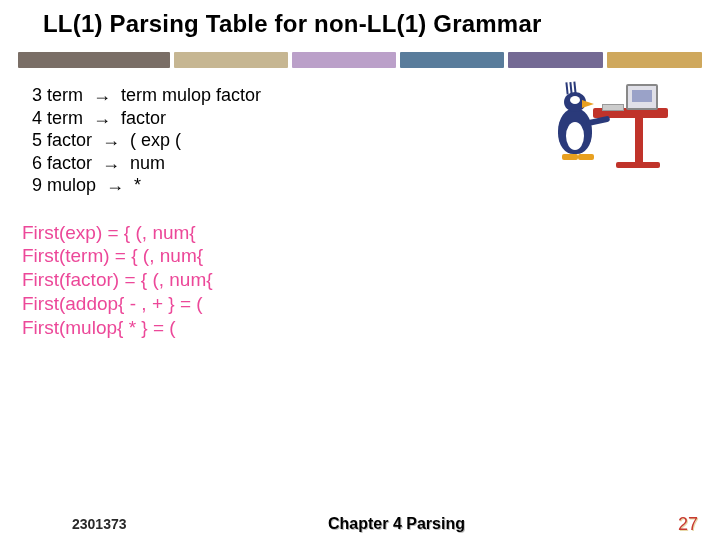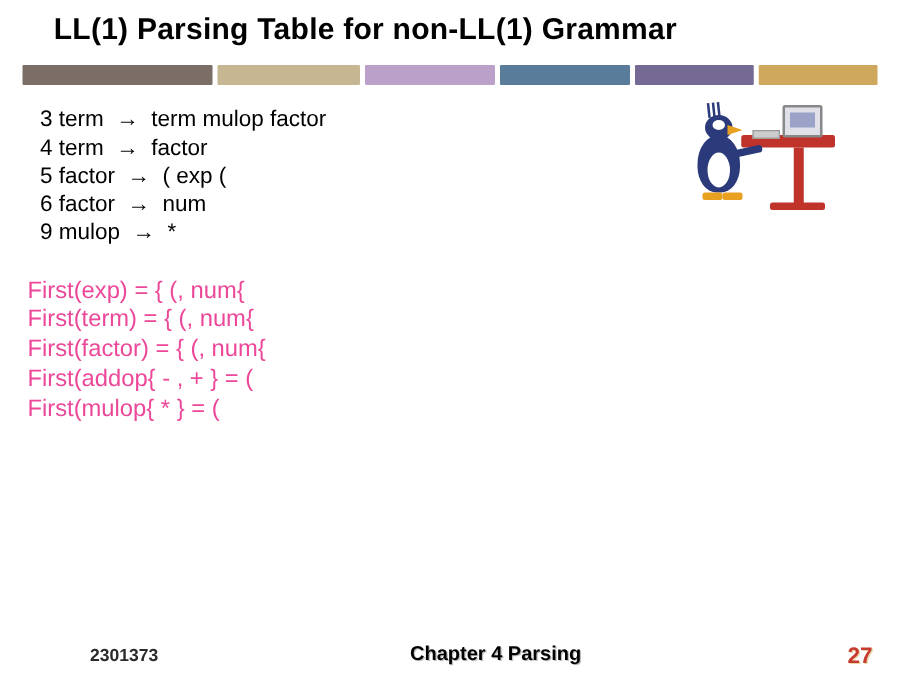--- a/index.html
+++ b/index.html
@@ -79,21 +79,21 @@
     transform: translateX(-50%);
     font-weight: 900;
     color: #000;
     text-shadow: 1px 1px 0 #c0c0c0;
     font-size: 16px;
     padding-left: 25px;
   }
   .footer-right {
     position: absolute;
     right: 22px;
-    font-weight: 700;
+    font-weight: 400;
     color: #c73a2f;
     font-size: 18px;
     text-shadow: 1px 1px 0 #e8d8a8;
   }
 
   .illustration {
     position: absolute;
     top: 78px;
     right: 52px;
     width: 120px;

